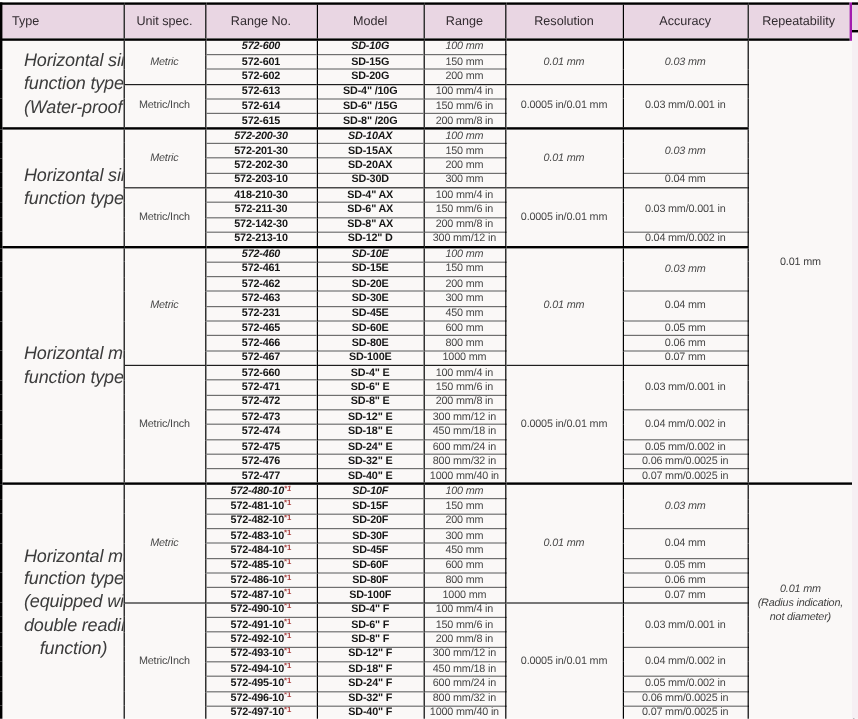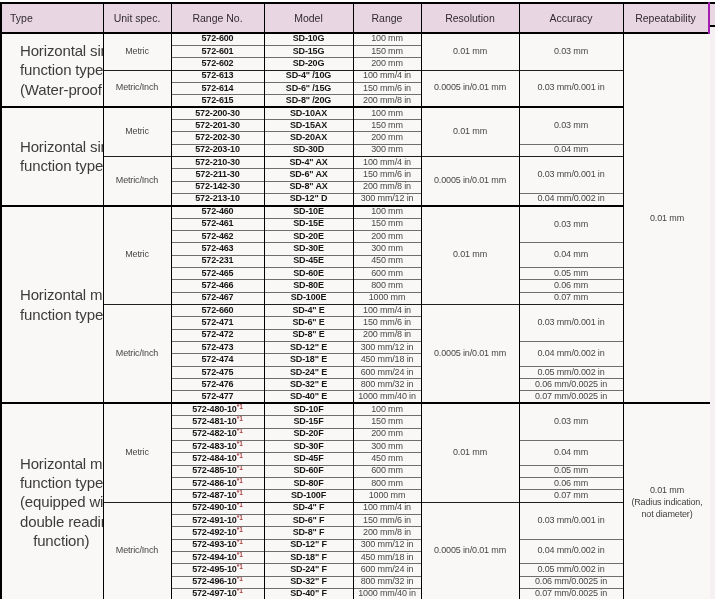--- a/index.html
+++ b/index.html
@@ -28,21 +28,21 @@
     font-size:9px; color:#424242; text-align:center;
     line-height:1.1; letter-spacing:-0.15px;
   }
   td.type-cell {
     text-align:center; padding-left:18px; font-size:15px; line-height:1.28;
     border-left:2px solid #000; color:#3c3c3c;
   }
   td.ord, td.mod { font-weight:700; color:#161616; }
   td.rep { white-space:normal; line-height:1.35; border-right:1px solid #000; }
   td.unit-cell, td.rng, td.res, td.acc { color:#474747; }
-  .bt-sec { border-top:2px solid #000; }
+  .bt-sec { border-top:2px solid #000;font-style:italic; }
   .bt-grp { border-top:1px solid #1f1f1f; }
   .bt-row { border-top:1px solid var(--row-line,#6f6f6f); }
   .bt-acc { border-top:1px solid var(--row-line,#6f6f6f); }
   sup.fn {
     font-size:6.5px; letter-spacing:0; line-height:0;
     color:var(--footnote,#a83c3c); vertical-align:3px;
   }
   .edge-strip {
     position:absolute; top:2px; right:0; width:5px; height:597px;
     background:#f6eff3;
@@ -137,21 +137,21 @@
         <td class="rng bt-row">200 mm</td>
       </tr>
       <tr>
         <td class="ord bt-row">572-203-10</td>
         <td class="mod bt-row">SD-30D</td>
         <td class="rng bt-row">300 mm</td>
         <td class="acc bt-acc">0.04 mm</td>
       </tr>
       <tr>
         <td class="unit-cell bt-grp" rowspan="4">Metric/Inch</td>
-        <td class="ord bt-grp">572-210-30</td>
+        <td class="ord bt-grp">418-210-30</td>
         <td class="mod bt-grp">SD-4" AX</td>
         <td class="rng bt-grp">100 mm/4 in</td>
         <td class="res bt-grp" rowspan="4">0.0005 in/0.01 mm</td>
         <td class="acc bt-grp" rowspan="3">0.03 mm/0.001 in</td>
       </tr>
       <tr>
         <td class="ord bt-row">572-211-30</td>
         <td class="mod bt-row">SD-6" AX</td>
         <td class="rng bt-row">150 mm/6 in</td>
       </tr>

